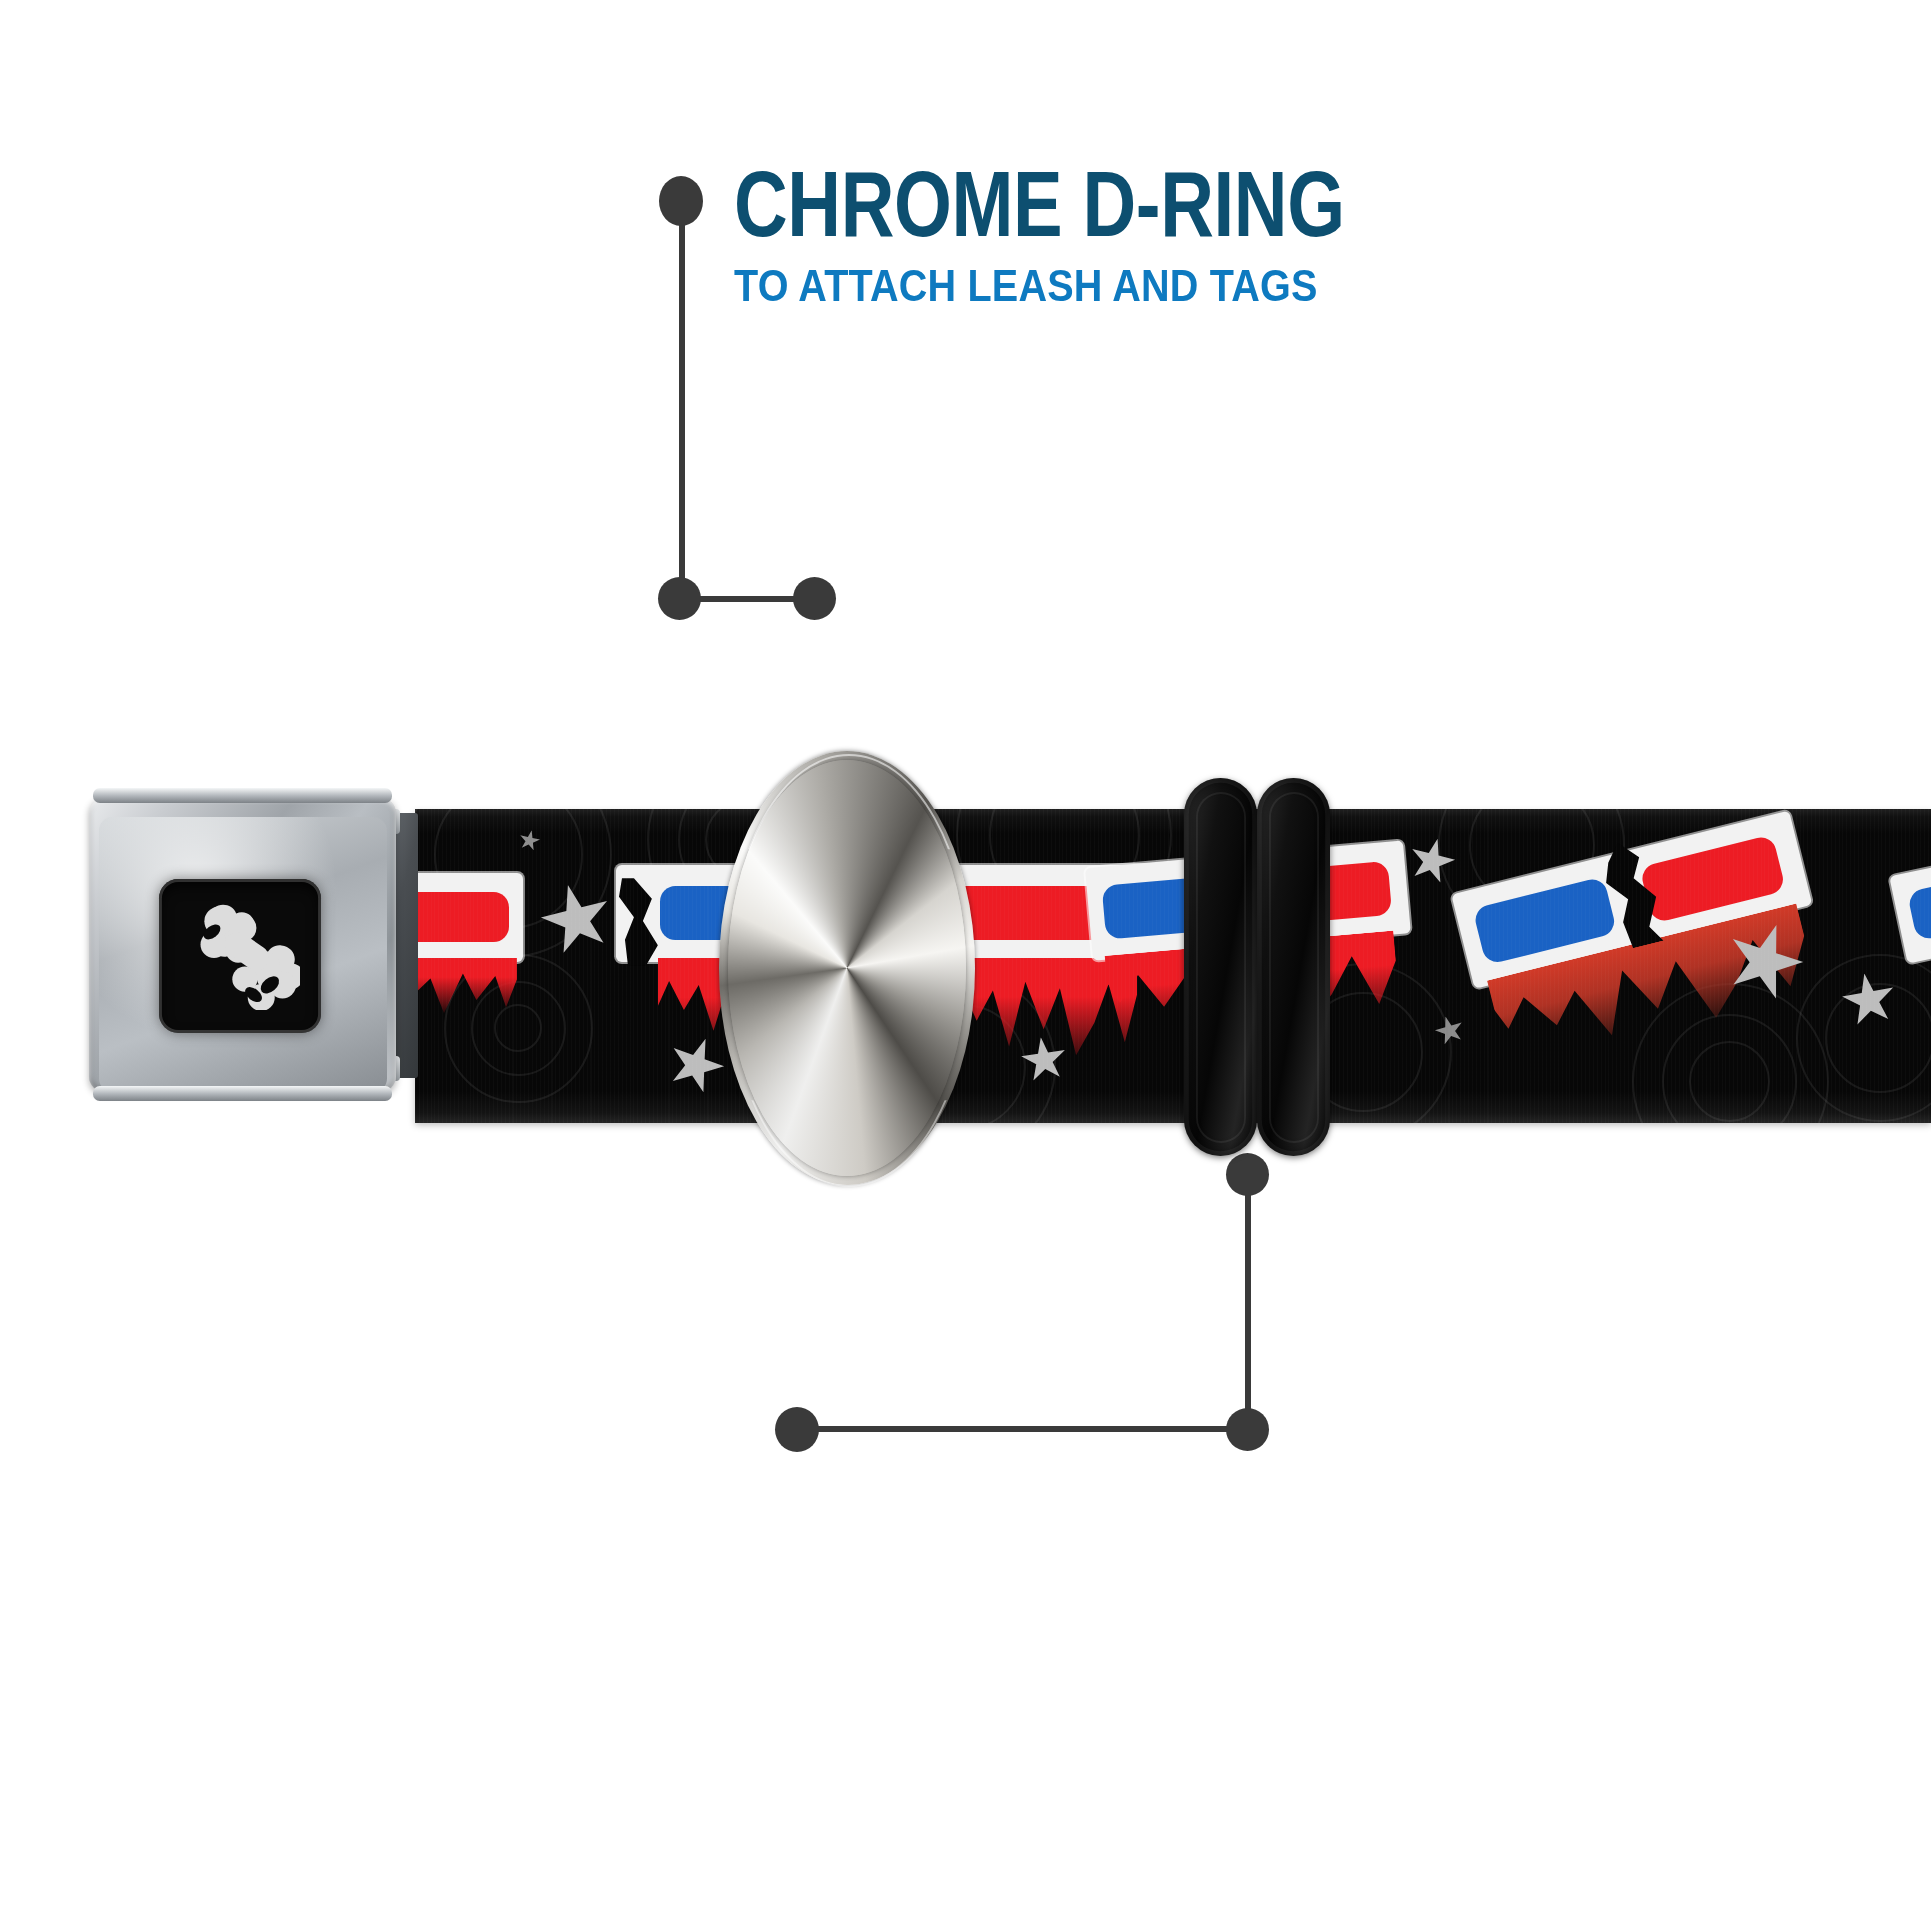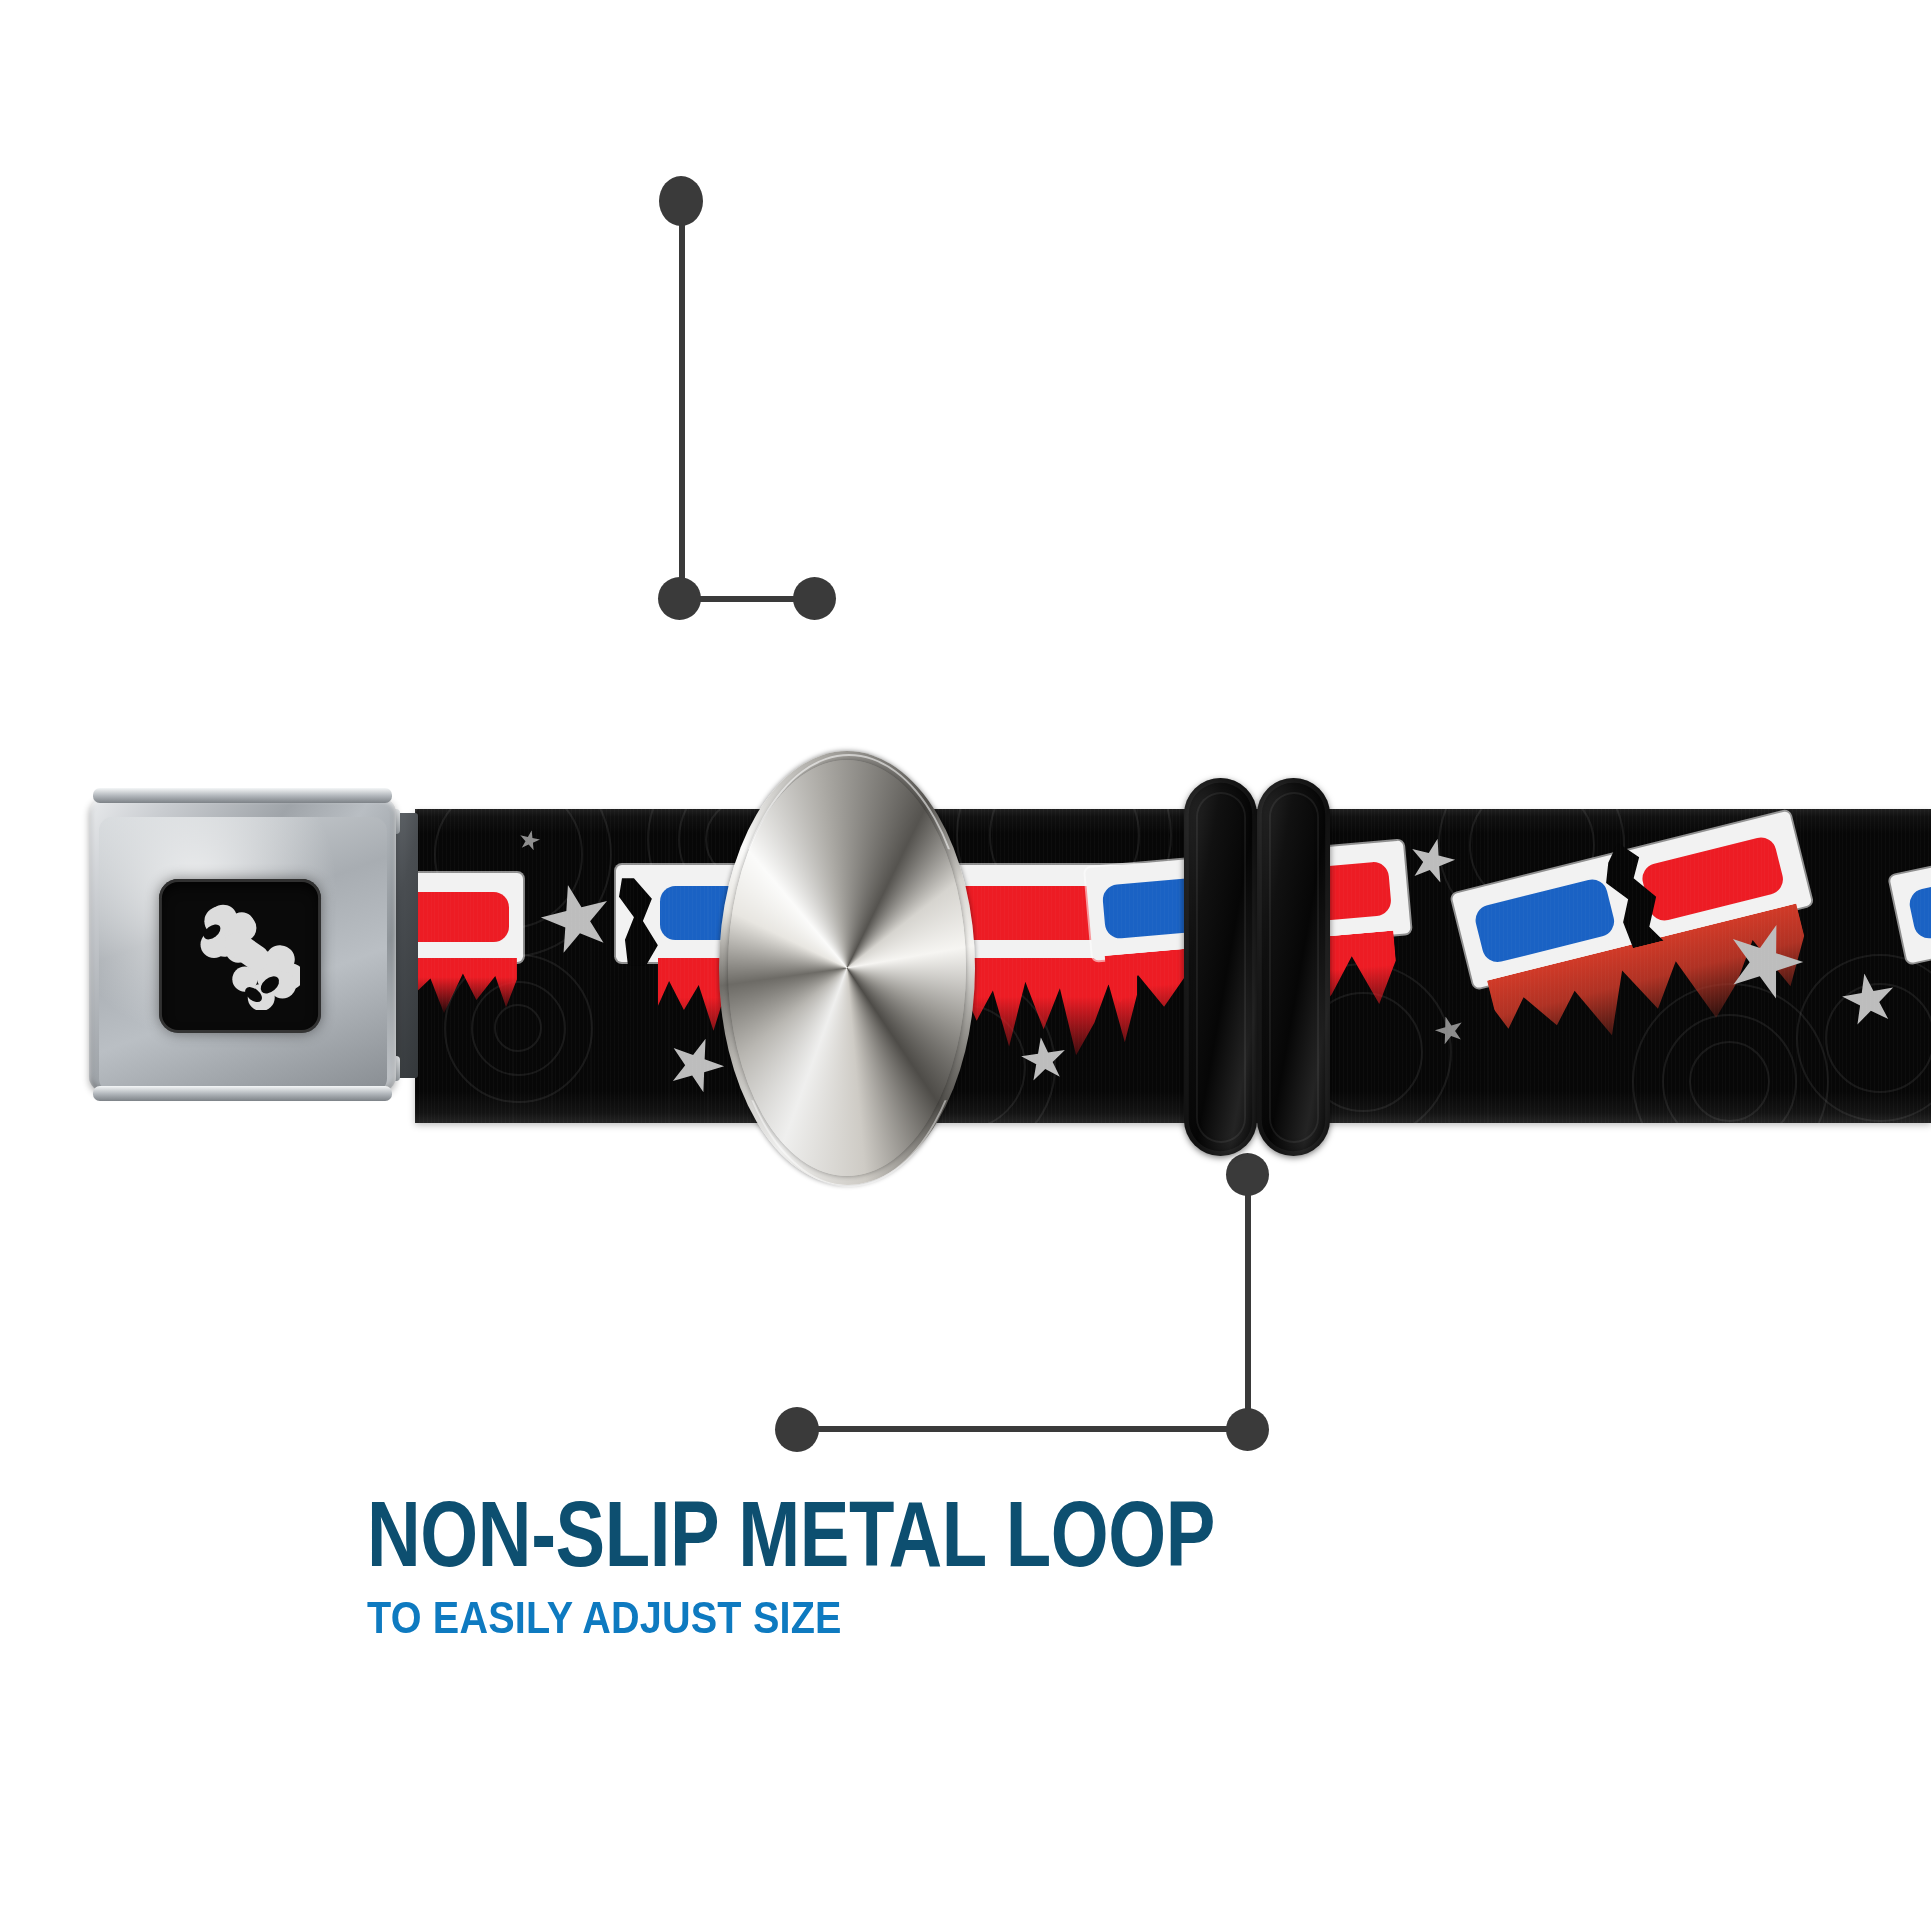--- a/index.html
+++ b/index.html
@@ -208,20 +208,24 @@
     border-radius:25px;
     background:transparent;
     box-shadow:inset 0 0 0 1.9px rgba(255,255,255,0.07);
   }
 </style>
 </head>
 <body>
 
 <div class="stage">
 
+  <div class="callout" id="callout-top">
+    <div class="title">CHROME D-RING</div>
+    <div class="sub">TO ATTACH LEASH AND TAGS</div>
+  </div>
 
   <div class="lead-line" style="left:679px;top:208px;width:5.8px;height:391px;"></div>
   <div class="lead-dot" style="left:659px;top:176px;width:44px;height:50px;"></div>
   <div class="lead-line" style="left:679px;top:596px;width:135px;height:5.8px;"></div>
   <div class="lead-dot" style="left:658px;top:577px;width:43px;height:43px;"></div>
   <div class="lead-dot" style="left:793px;top:577px;width:43px;height:43px;"></div>
 
   <div id="strap">
 
     <div class="arc-field">
@@ -376,19 +380,15 @@
     <div class="buckle-top-lip"></div>
     <div class="buckle-bot-lip"></div>
   </div>
 
   <div class="lead-line" style="left:1245px;top:1170px;width:5.8px;height:280px;"></div>
   <div class="lead-dot" style="left:1226px;top:1153px;width:43px;height:43px;"></div>
   <div class="lead-line" style="left:798px;top:1426px;width:450px;height:5.8px;"></div>
   <div class="lead-dot" style="left:1226px;top:1408px;width:43px;height:43px;"></div>
   <div class="lead-dot" style="left:775px;top:1407px;width:44px;height:45px;"></div>
 
-  <div class="callout" id="callout-bottom">
-    <div class="title">NON-SLIP METAL LOOP</div>
-    <div class="sub">TO EASILY ADJUST SIZE</div>
-  </div>
 
 </div>
 
 
 </body></html>

